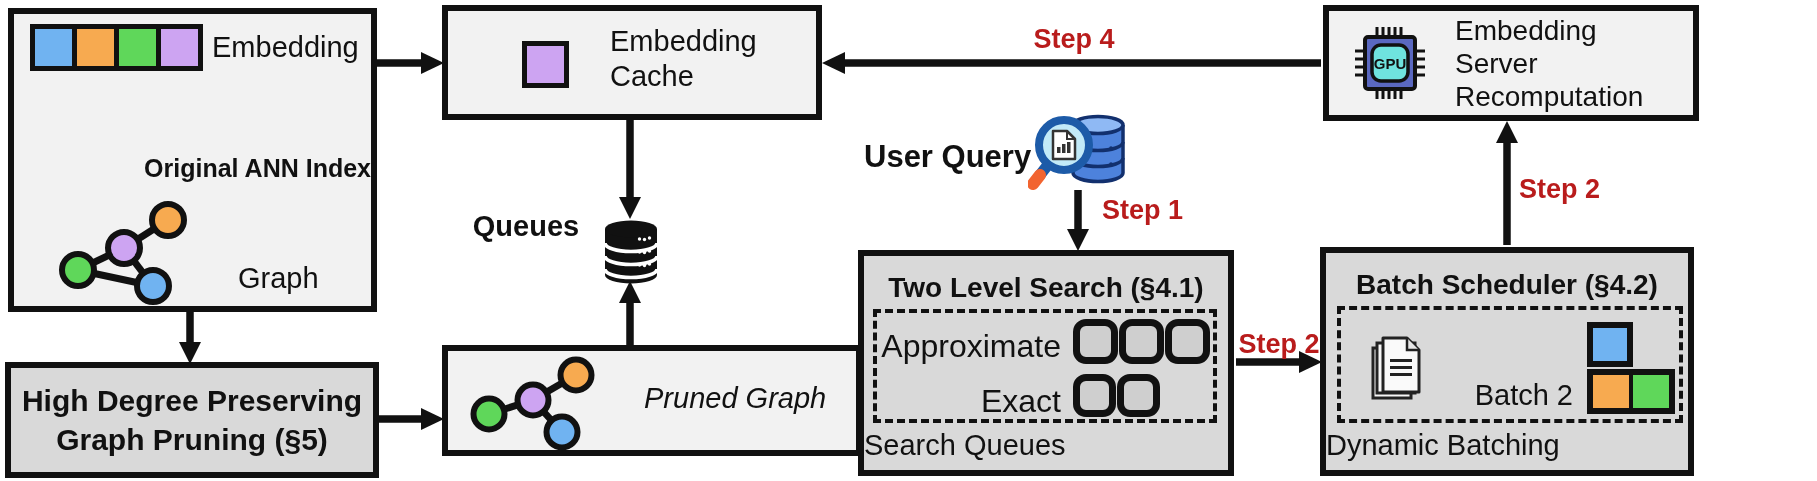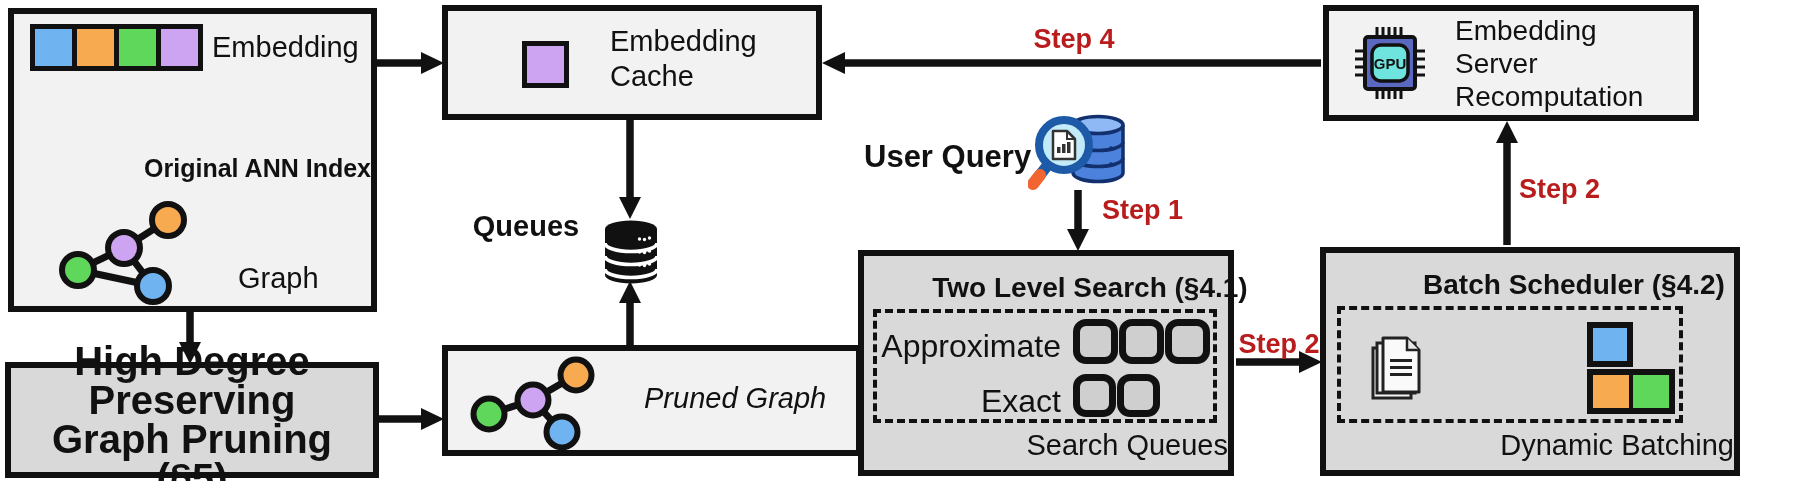--- a/index.html
+++ b/index.html
@@ -23,21 +23,21 @@
   .sq{width:37px;height:37px;display:block;}
   .sq-blue{background:#70B3F1;} .sq-orange{background:#F7AA50;}
   .sq-green{background:#5FD75A;} .sq-purple{background:#CDA4F2;}
   .emb-label{position:absolute;left:198px;top:17px;font-size:29px;}
   .orig-title{position:absolute;left:0;width:100%;top:126px;text-align:right;font-weight:bold;font-size:25px;margin-top:14px;}
   .graph-svg{position:absolute;left:36px;top:180px;}
   .graph-label{position:absolute;left:224px;top:248px;font-size:29px;}
 
   
   #box-highdeg{left:5px;top:362px;width:374px;height:116px;display:flex;flex-direction:column;
-               justify-content:center;align-items:center;font-weight:bold;font-size:40px;line-height:39px;text-align:center;}
+               justify-content:center;align-items:center;font-weight:bold;font-size:30px;line-height:39px;text-align:center;}
 
   
   #box-cache{left:442px;top:5px;width:380px;height:115px;}
   .cache-sq{position:absolute;left:74px;top:30px;width:47px;height:47px;border:5px solid #111;
             box-sizing:border-box;background:#CDA4F2;}
   .cache-text{position:absolute;left:162px;top:13px;font-size:29px;line-height:35px;}
 
   
   .storage-label{left:460px;top:207px;width:132px;text-align:center;font-weight:bold;font-size:29px;line-height:39px;}
   #db-icon{left:604px;top:220px;}
@@ -46,31 +46,31 @@
   #box-pruned{left:442px;top:345px;width:420px;height:111px;font-style:italic;}
   .pruned-graph-svg{position:absolute;left:14px;top:3px;}
   .pruned-label{position:absolute;left:196px;top:31px;font-size:29px;}
 
   
   .uq-label{left:864px;top:139px;font-weight:bold;font-size:31px;}
   #query-icon{left:1028px;top:107px;}
 
   
   #box-twolevel{left:858px;top:250px;width:376px;height:226px;}
-  .box-title{position:absolute;left:0;width:100%;top:16px;text-align:center;font-weight:bold;font-size:28px;margin-left:44px;}
+  .box-title{position:absolute;left:0;width:100%;top:16px;text-align:center;font-weight:bold;font-size:28px;}
   .dashed{position:absolute;border:4px dashed #111;box-sizing:border-box;}
   #tl-dash{left:9px;top:53px;width:344px;height:114px;}
   .q-label{position:absolute;font-size:32px;text-align:right;width:184px;left:0;}
   .q-row{position:absolute;left:196px;display:flex;gap:1px;}
   .qsq{width:45px;height:45px;border:7px solid #111;border-radius:13px;background:#CFCFCF;box-sizing:border-box;}
   .qsq.small{width:43px;height:43px;}
-  .caption{position:absolute;left:0;width:100%;bottom:8px;text-align:right;font-size:29px;}
-
-  
-  #box-batch{left:1320px;top:247px;width:420px;height:229px;}
+  .caption{position:absolute;left:0;width:100%;bottom:8px;text-align:left;font-size:29px;}
+
+  
+  #box-batch{left:1320px;top:247px;width:374px;height:229px;}
   #bs-dash{left:11px;top:53px;width:346px;height:117px;}
   #docs-icon{position:absolute;left:26px;top:22px;}
   .b-label{position:absolute;left:104px;width:128px;text-align:right;font-size:29px;}
   .bsq-blue{position:absolute;left:246px;top:12px;width:46px;height:45px;border:6px solid #111;
             box-sizing:border-box;background:#70B3F1;}
   .batch2{position:absolute;left:246px;top:59px;width:88px;height:45px;border:6px solid #111;
           box-sizing:border-box;background:#111;display:flex;gap:4px;}
   .b2sq{flex:1;height:100%;}
   .b2-orange{background:#F7AA50;} .b2-green{background:#5FD75A;}
 
@@ -248,20 +248,21 @@
       <svg id="docs-icon" width="60" height="72" viewBox="0 0 60 72">
         <rect x="6" y="16" width="38" height="50" fill="#F7F7F7" stroke="#222" stroke-width="3"></rect>
         <rect x="10" y="11" width="38" height="50" fill="#F7F7F7" stroke="#222" stroke-width="3"></rect>
         <path d="M16,6 h24 l12,12 v42 h-36 z" fill="#FAFAFA" stroke="#222" stroke-width="3" stroke-linejoin="round"></path>
         <path d="M40,6 v12 h12" fill="#E8E8E8" stroke="#222" stroke-width="2.5"></path>
         <rect x="23" y="27" width="22" height="3" fill="#222"></rect>
         <rect x="23" y="34" width="22" height="3" fill="#222"></rect>
         <rect x="23" y="41" width="22" height="3" fill="#222"></rect>
       </svg>
       <div class="bsq-blue"></div>
+      <div class="b-label" style="top:69px;">Batch 2</div>
       <div class="batch2">
         <span class="b2sq b2-orange"></span>
         <span class="b2sq b2-green"></span>
       </div>
     </div>
     <div class="caption">Dynamic Batching</div>
   </div>
 
   <div class="box light" id="box-server">
     <svg id="gpu-icon" width="74" height="76" viewBox="0 0 74 76">

